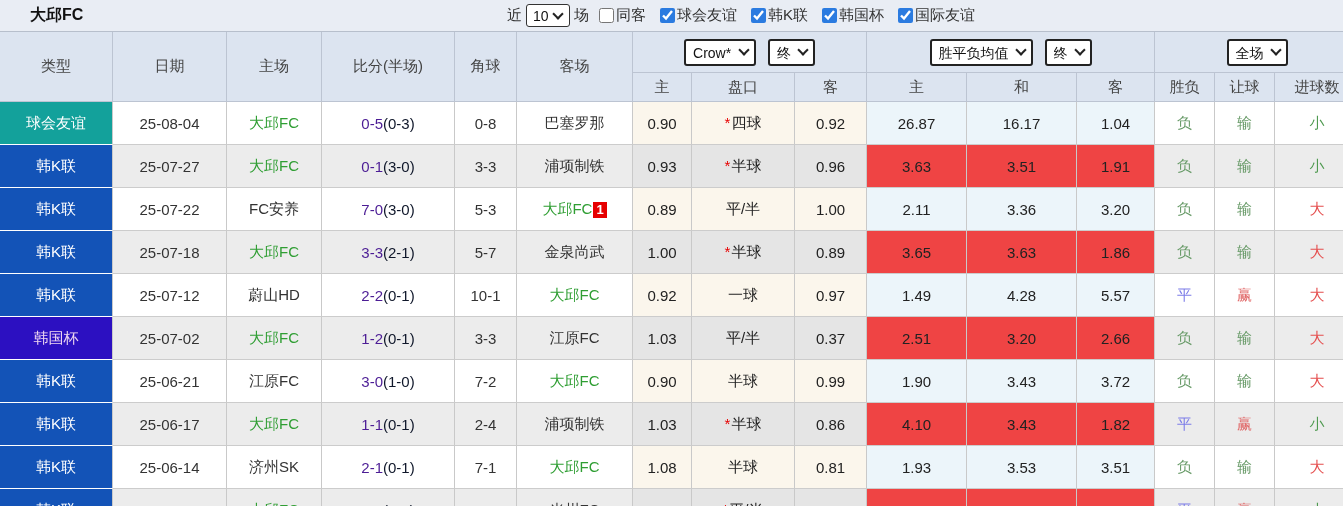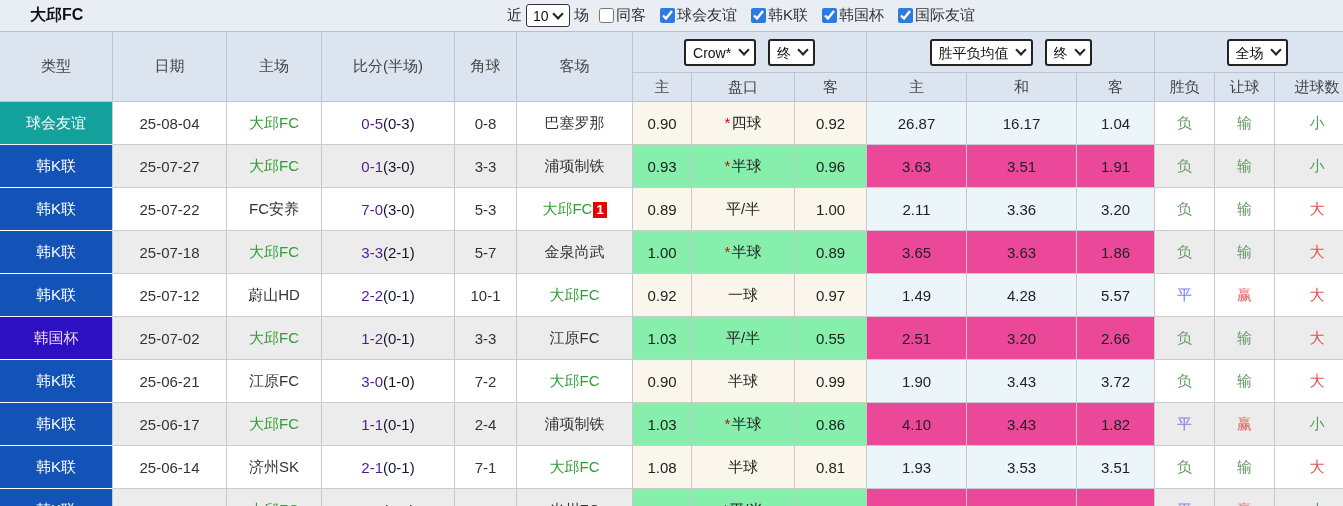--- a/index.html
+++ b/index.html
@@ -44,23 +44,23 @@
   thead tr.sub-row th{height:26px;}
   thead th.span2{height:64px;}
   .grp-inner{display:flex;align-items:center;justify-content:center;gap:12px;}
   tbody td{
     height:40px;text-align:center;font-size:15px;color:#333;
     border-right:1px solid #c9c9c9;border-bottom:1px solid #ccc;
   }
   tbody td.c-plain{background:#fff;}
   tbody tr.even td.c-plain{background:#ececec;}
   tbody td.c-odds{background:#fbf6ec;color:#222;}
-  tbody tr.even td.c-odds{background:#86efac;}
+  tbody tr.even td.c-odds{background:#e5e5e5;}
   tbody td.c-avg{background:#ecf5fa;color:#222;margin-top:28px;}
-  tbody tr.even td.c-avg{background:#ec4899;}
+  tbody tr.even td.c-avg{background:#ef4444;}
   tbody td.c-res{background:#fff;}
   tbody tr.even td.c-res{background:#ececec;}
   tbody td.c-type{
     color:#fff;border-right:1px solid #c9c9c9;border-bottom:1px solid #fff;
   }
   .self{color:#2f9e33;}
   .score-main{color:#4c1d95;}
   .score-half{color:#0f172a;}
   .star{color:#e60000;margin-right:1px;}
   .badge{
@@ -255,21 +255,21 @@
 
   <tr class="even">
     <td class="c-type" style="background: rgb(44, 16, 193); color: rgb(240, 216, 240);">韩国杯</td>
     <td class="c-plain">25-07-02</td>
     <td class="c-plain home-cell self">大邱FC</td>
     <td class="c-plain"><span class="score-main">1-2</span><span class="score-half">(0-1)</span></td>
     <td class="c-plain">3-3</td>
     <td class="c-plain"><span class="away-name">江原FC</span></td>
     <td class="c-odds">1.03</td>
     <td class="c-odds"><span>平/半</span></td>
-    <td class="c-odds">0.55</td>
+    <td class="c-odds">0.37</td>
     <td class="c-avg">2.51</td>
     <td class="c-avg">3.20</td>
     <td class="c-avg">2.66</td>
     <td class="c-res" style="color: rgb(103, 154, 103);">负</td>
     <td class="c-res" style="color: rgb(103, 154, 103);">输</td>
     <td class="c-res" style="color: rgb(229, 80, 80);">大</td>
   </tr>
 
   <tr>
     <td class="c-type" style="background: rgb(19, 83, 183); color: rgb(255, 255, 255);">韩K联</td>

